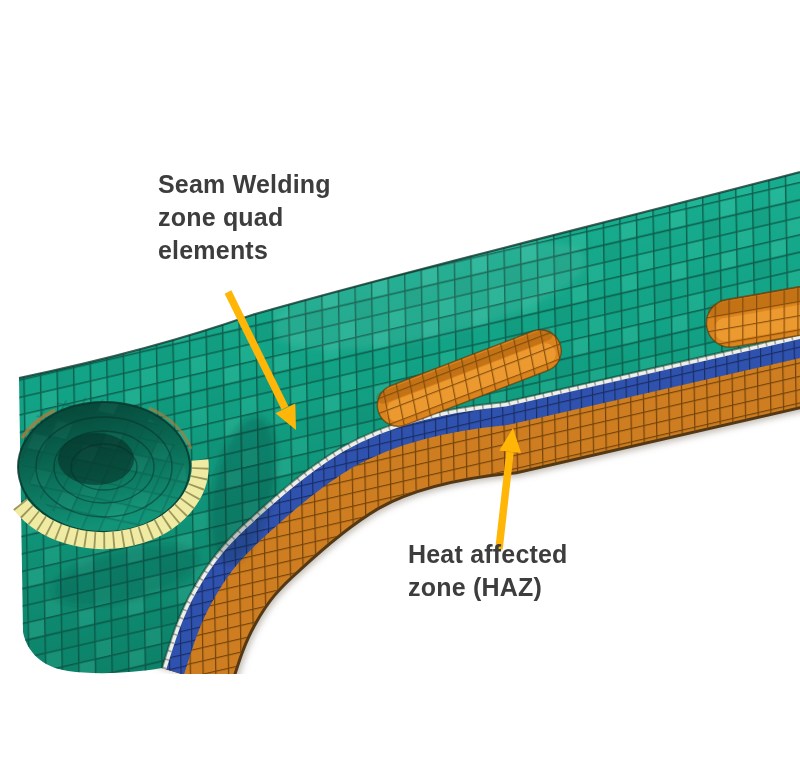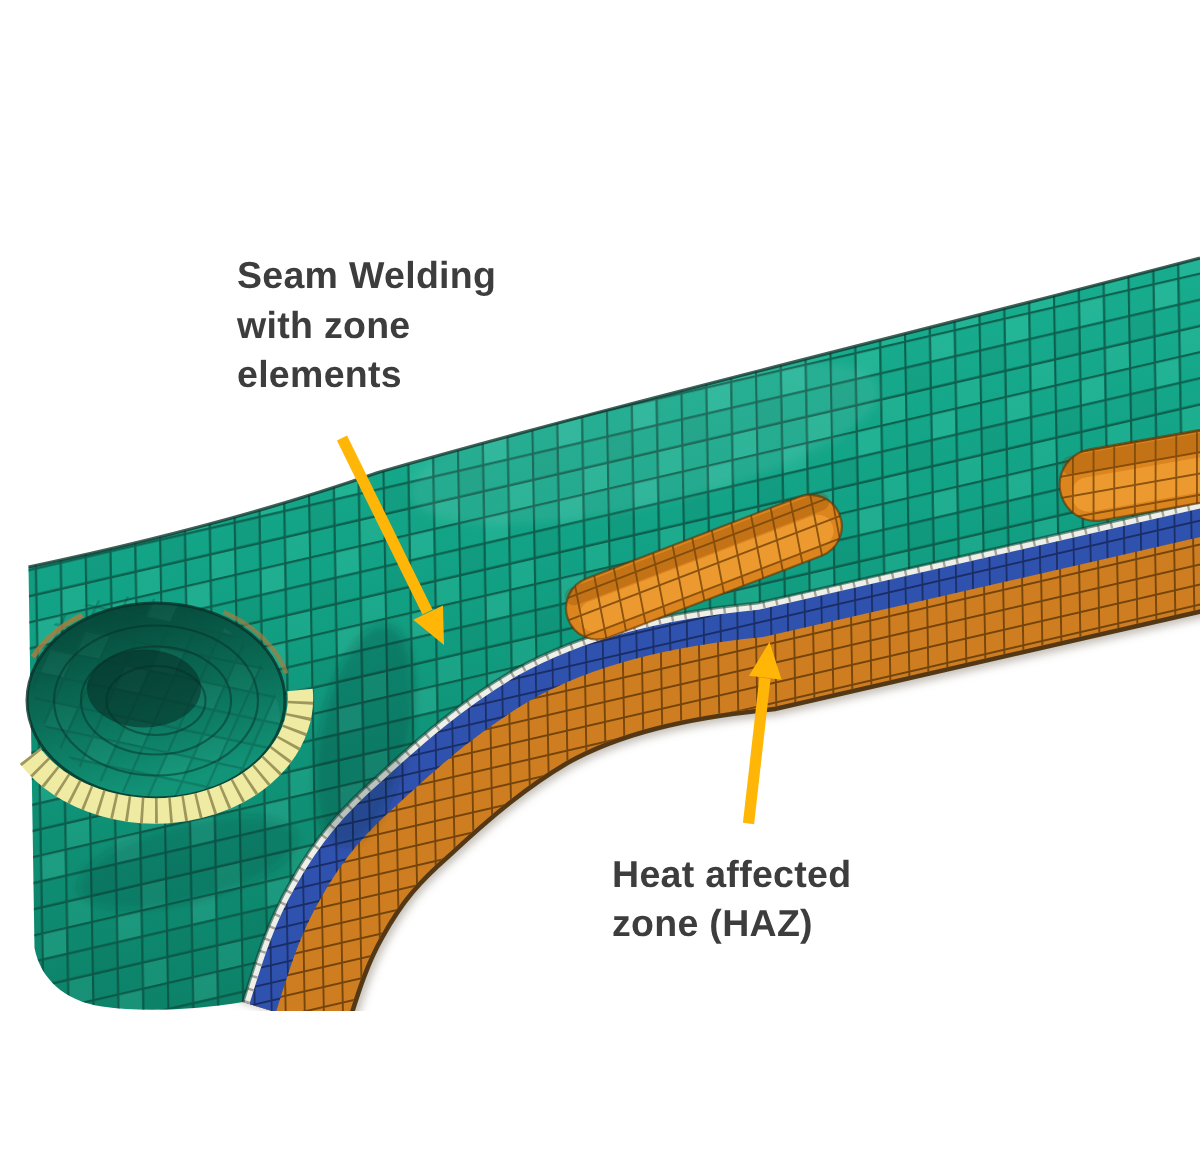--- a/index.html
+++ b/index.html
@@ -2,21 +2,21 @@
 <html style="--bg: #FFFFFF; --text: #3D3D3D; --arrow: #FFB607; --teal: #12A285; --tealLight: #1CB394; --tealDeep: #0C8168; --tealDark: #0A4F40; --edge: #12382E; --orange: #CE7D20; --orangeDark: #6B3E08; --slotOrange: #DC841D; --blue: #2F52AE; --blueDark: #17295E; --weldWhite: #EFEFE9; --weldTick: #97978D; --ringYellow: #F0EBA2; --ringTick: #7A7440; --dimpleDark: #053F33; --dimpleMid: #0A6B55; --dimpleLight: #129478;"><head>
 <meta charset="utf-8">
 <style>
   html,body{margin:0;padding:0;background:var(--bg,#fff);}
   .stage{position:relative;width:800px;height:776px;overflow:hidden;background:var(--bg,#fff);
          font-family:"Liberation Sans",sans-serif;}
   .stage svg{position:absolute;left:0;top:0;}
   .callout{position:absolute;color:var(--text,#3d3d3d);font-size:25px;line-height:33px;
            font-weight:700;white-space:pre-line;letter-spacing:.2px;}
   .callout.seam{left:158px;top:168px;}
-  .callout.haz{left:408px;top:567px;}
+  .callout.haz{left:408px;top:538px;}
 </style>
 </head>
 <body>
 
 <div class="stage">
 
   <svg width="800" height="776" viewBox="0 0 800 776">
     <defs>
       <filter id="soft" x="-20%" y="-20%" width="140%" height="140%">
         <feGaussianBlur stdDeviation="3"></feGaussianBlur>
@@ -121,17 +121,17 @@
       <line x1="228" y1="292" x2="285" y2="408" style="stroke:var(--arrow)" stroke-width="7.5"></line>
       <polygon points="296,430 295.3,403.6 275.5,413.2" style="fill:var(--arrow)"></polygon>
     </g>
     <g>
       <line x1="499" y1="549" x2="510" y2="452" style="stroke:var(--arrow)" stroke-width="7.5"></line>
       <polygon points="513,428 521.1,453.1 499.3,450.5" style="fill:var(--arrow)"></polygon>
     </g>
   </svg>
 
   <div class="callout seam">Seam Welding
-with zone
+zone quad
 elements</div>
   <div class="callout haz">Heat affected
 zone (HAZ)</div>
 </div>
 
 </body></html>

